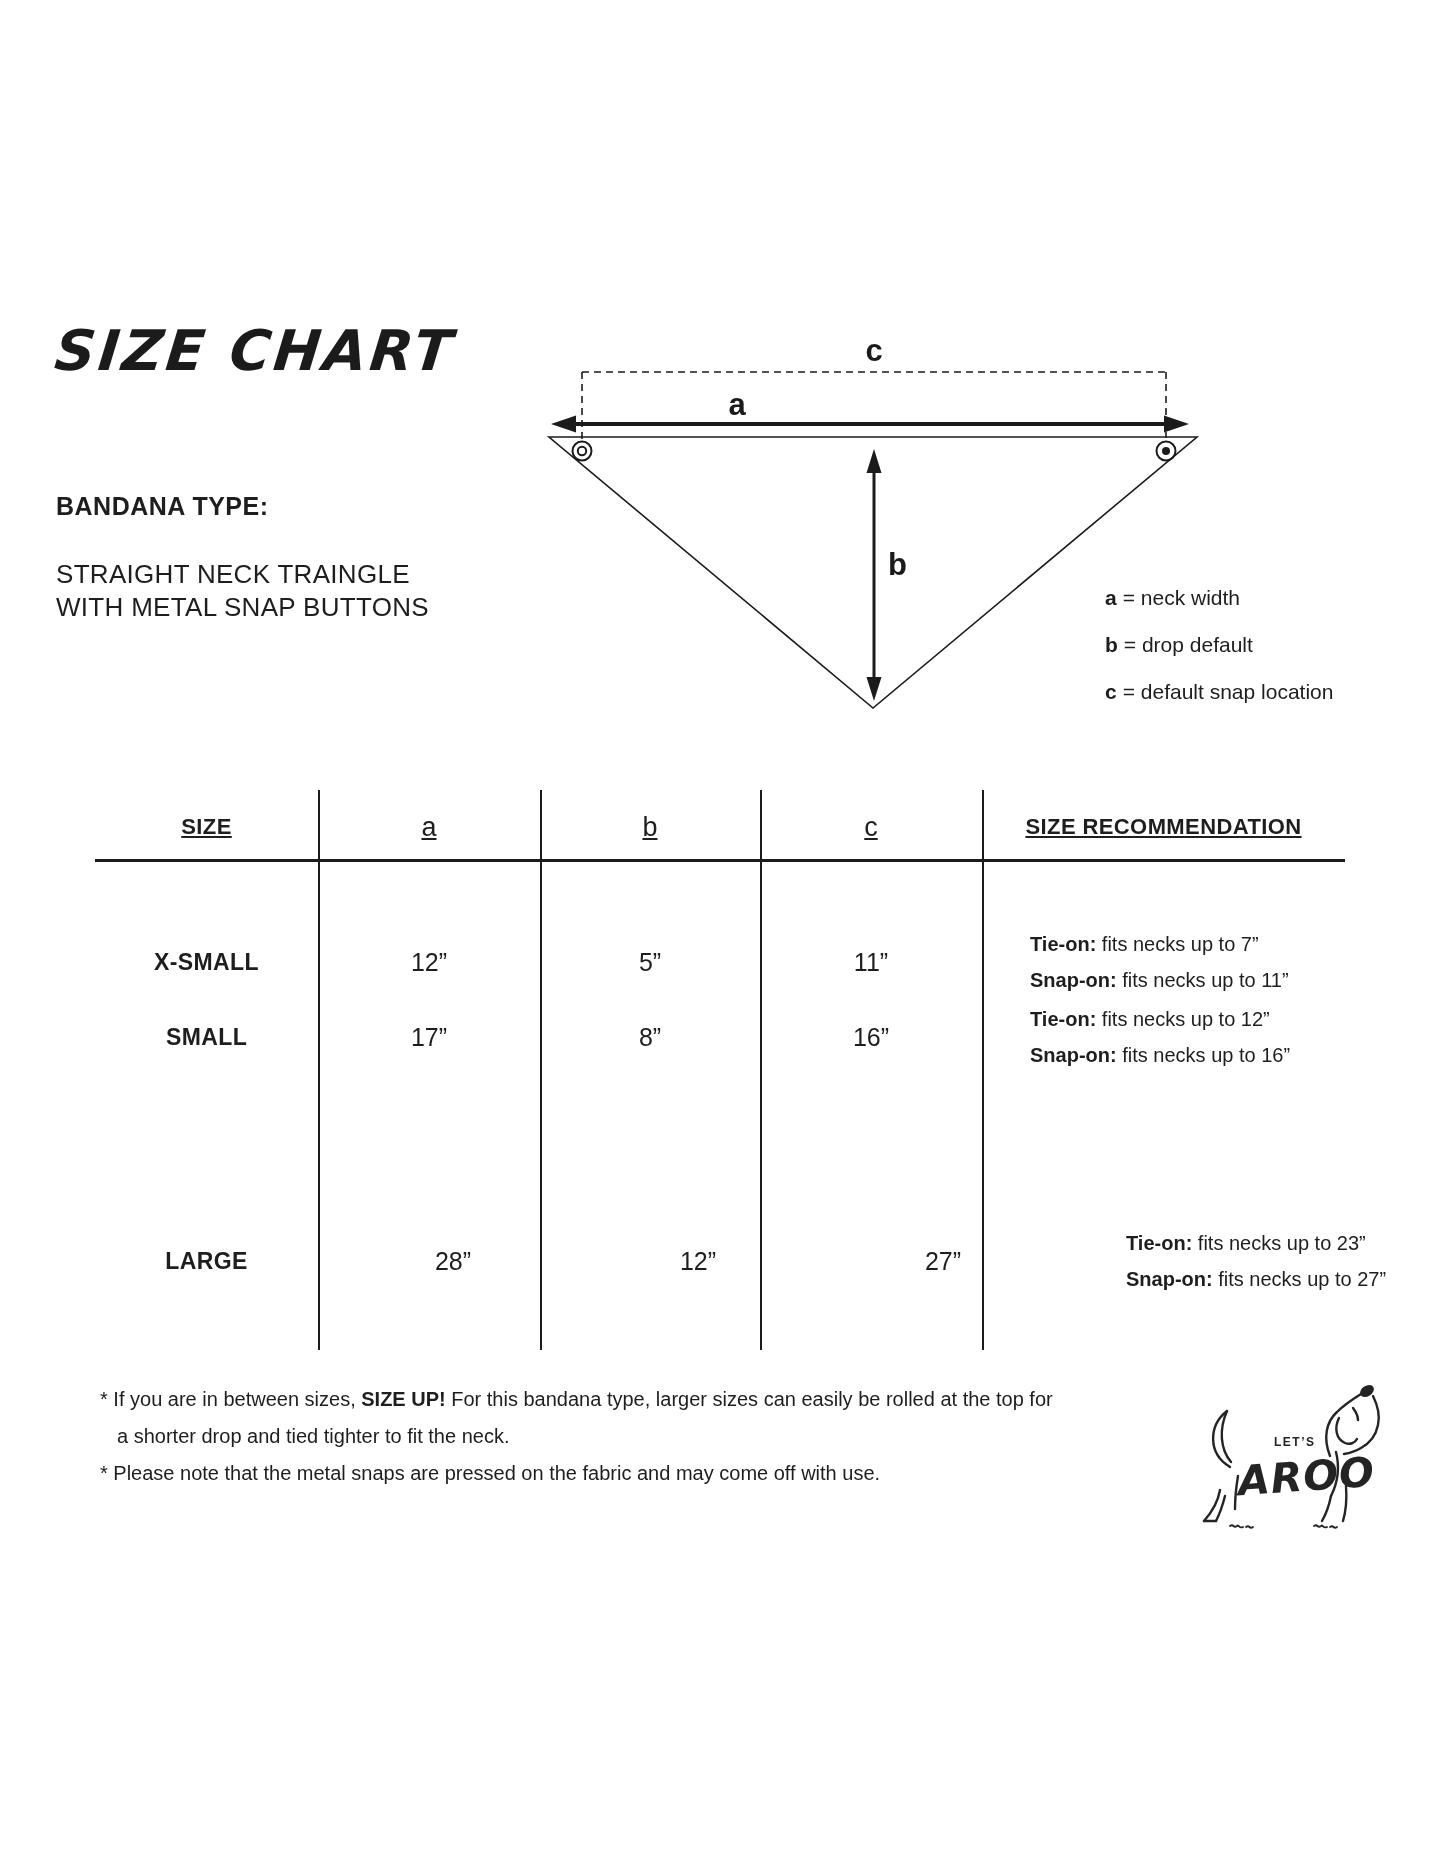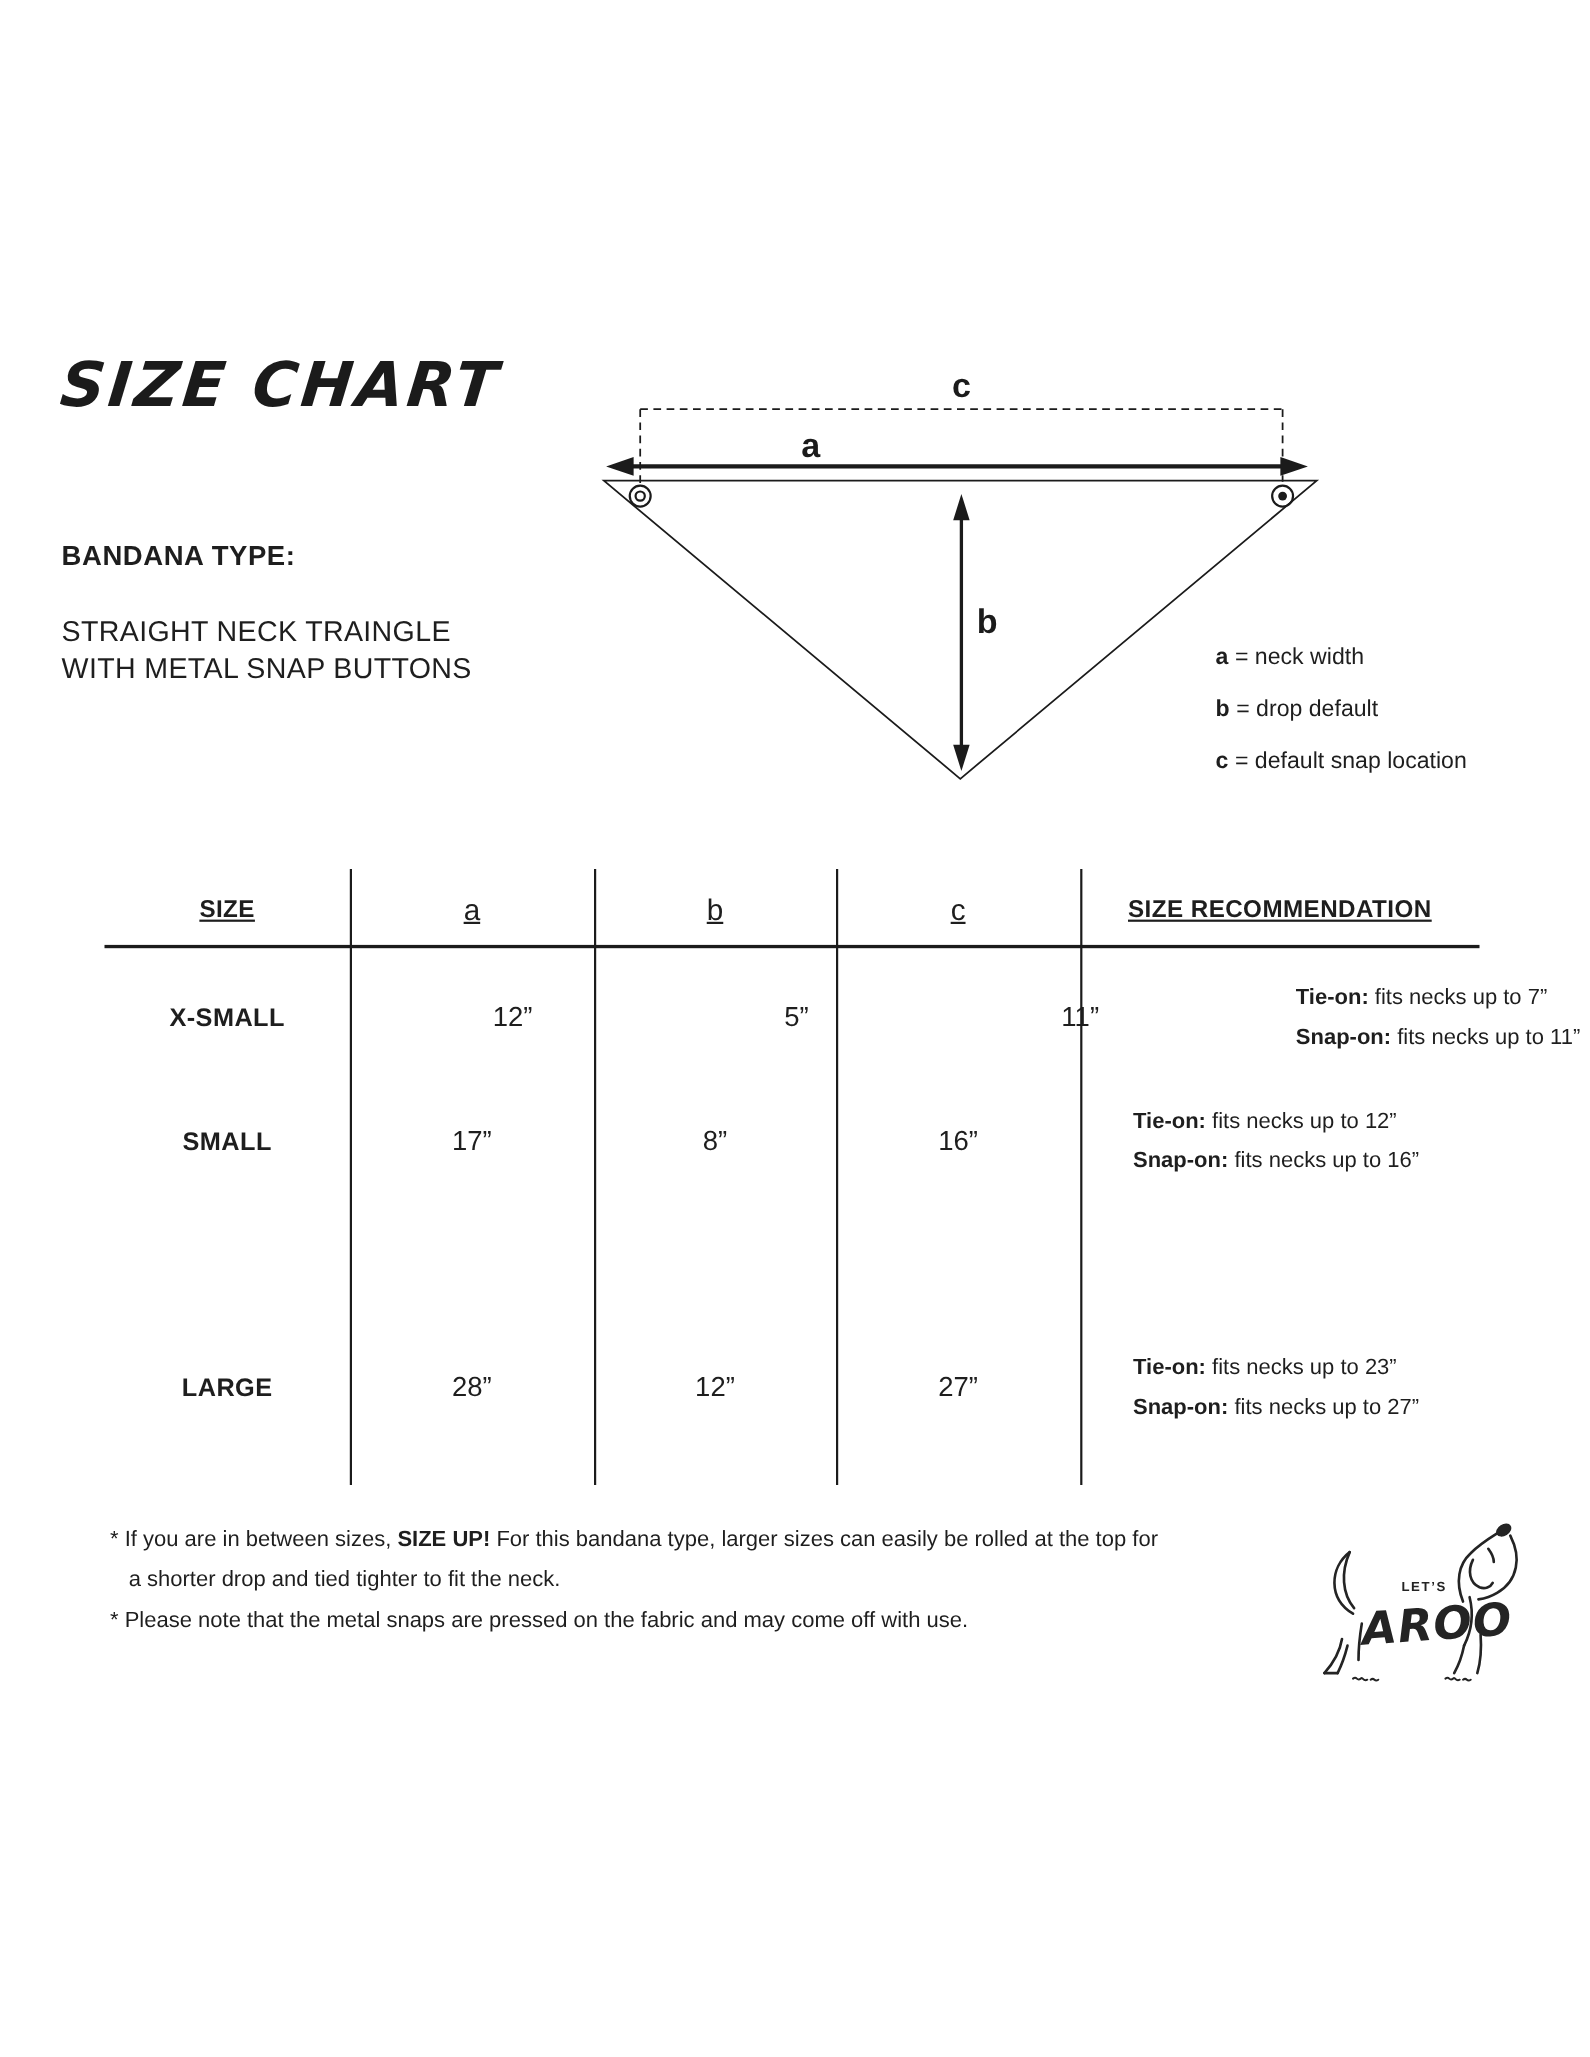--- a/index.html
+++ b/index.html
@@ -113,21 +113,21 @@
     <div class="hc h-letter">b</div>
     <div class="hc h-letter">c</div>
     <div class="hc h-rec">SIZE RECOMMENDATION</div>
   </div>
   <div class="abs rule"></div>
   <div class="abs vline" style="left:318px;"></div>
   <div class="abs vline" style="left:540px;"></div>
   <div class="abs vline" style="left:760px;"></div>
   <div class="abs vline" style="left:982px;"></div>
 
-  <div class="abs trow" style="top:869px;gap:37px;">
+  <div class="abs trow" style="top:906px;">
     <div class="c row-label">X-SMALL</div>
     <div class="c row-val">12”</div>
     <div class="c row-val">5”</div>
     <div class="c row-val">11”</div>
     <div class="rec">
       <div><b>Tie-on:</b><span> fits necks up to 7”</span></div>
       <div><b>Snap-on:</b><span> fits necks up to 11”</span></div>
     </div>
   </div>
 
@@ -136,21 +136,21 @@
     <div class="c row-val">17”</div>
     <div class="c row-val">8”</div>
     <div class="c row-val">16”</div>
     <div class="rec">
       <div><b>Tie-on:</b><span> fits necks up to 12”</span></div>
       <div><b>Snap-on:</b><span> fits necks up to 16”</span></div>
     </div>
   </div>
 
 
-  <div class="abs trow" style="top:1205px;">
+  <div class="abs trow" style="top:1205px;gap:24px;">
     <div class="c row-label">LARGE</div>
     <div class="c row-val">28”</div>
     <div class="c row-val">12”</div>
     <div class="c row-val">27”</div>
     <div class="rec">
       <div><b>Tie-on:</b><span> fits necks up to 23”</span></div>
       <div><b>Snap-on:</b><span> fits necks up to 27”</span></div>
     </div>
   </div>
 

